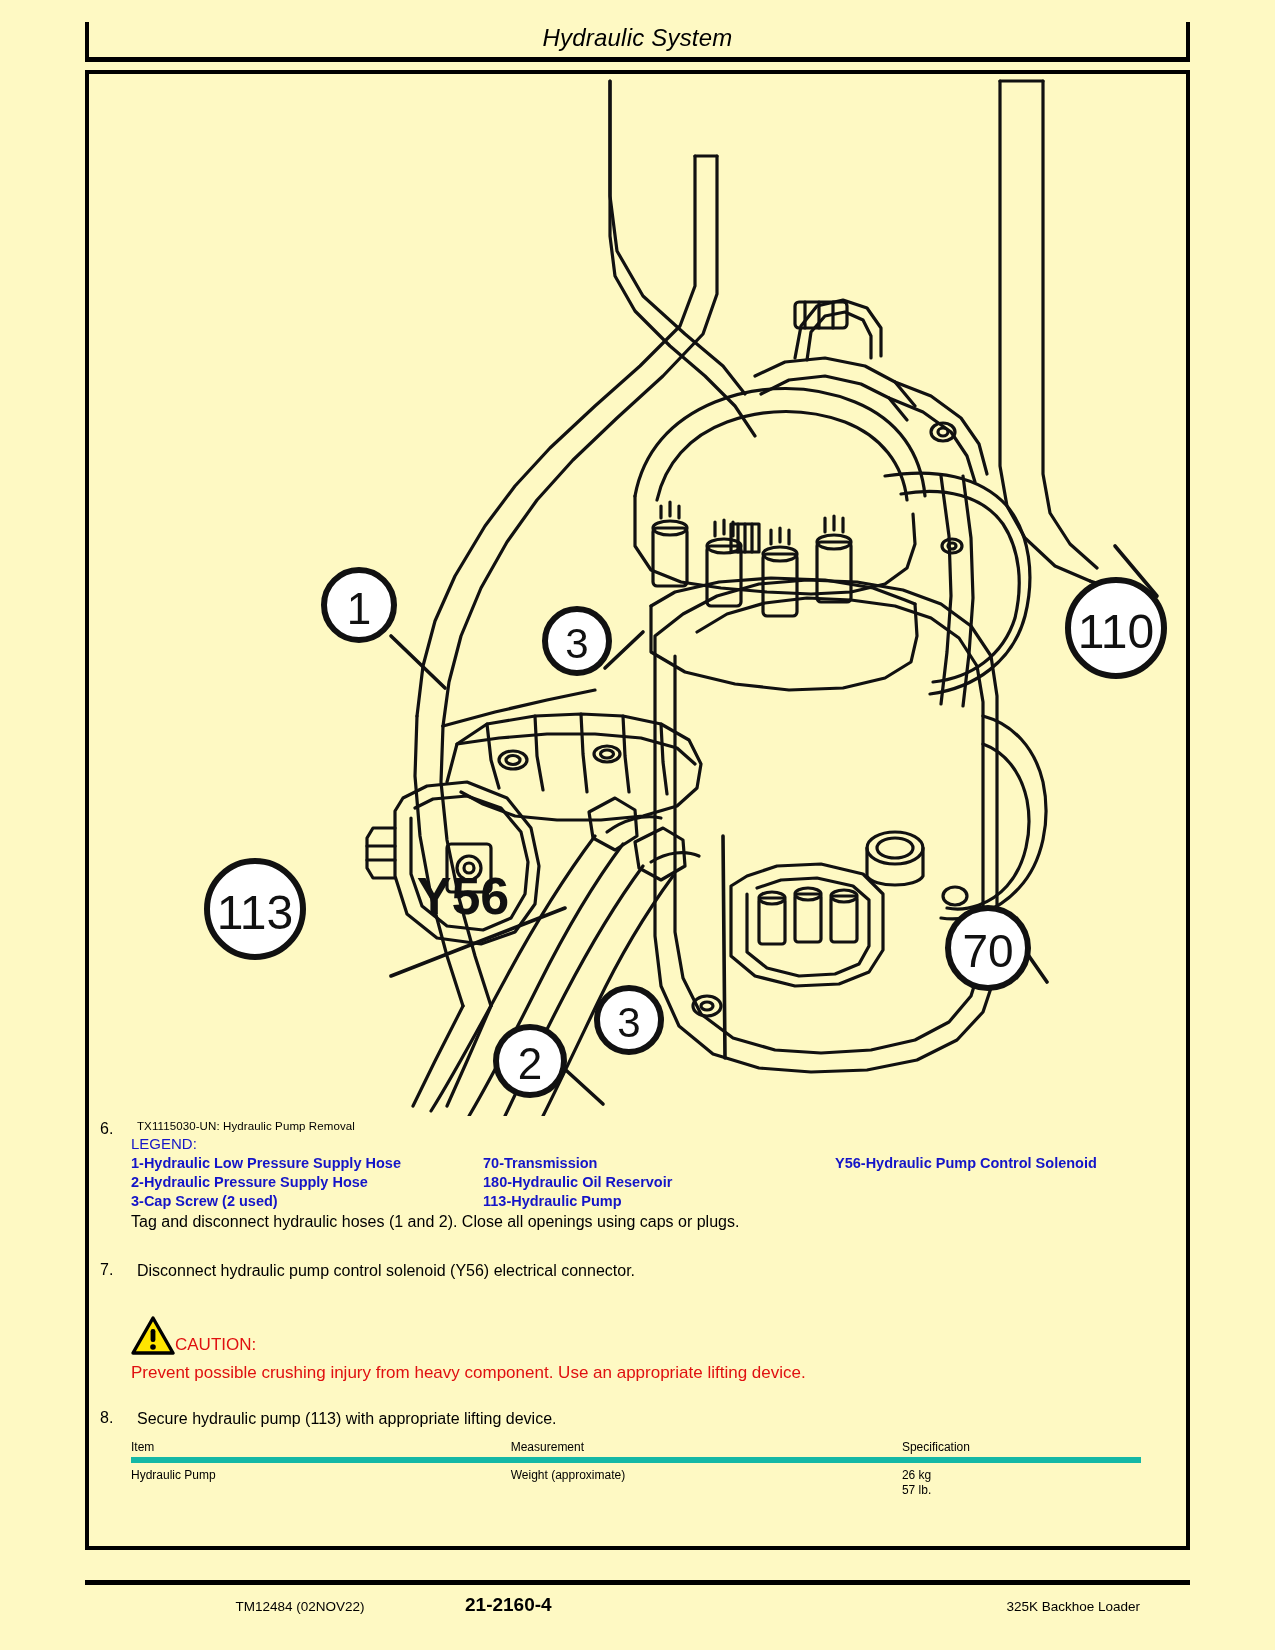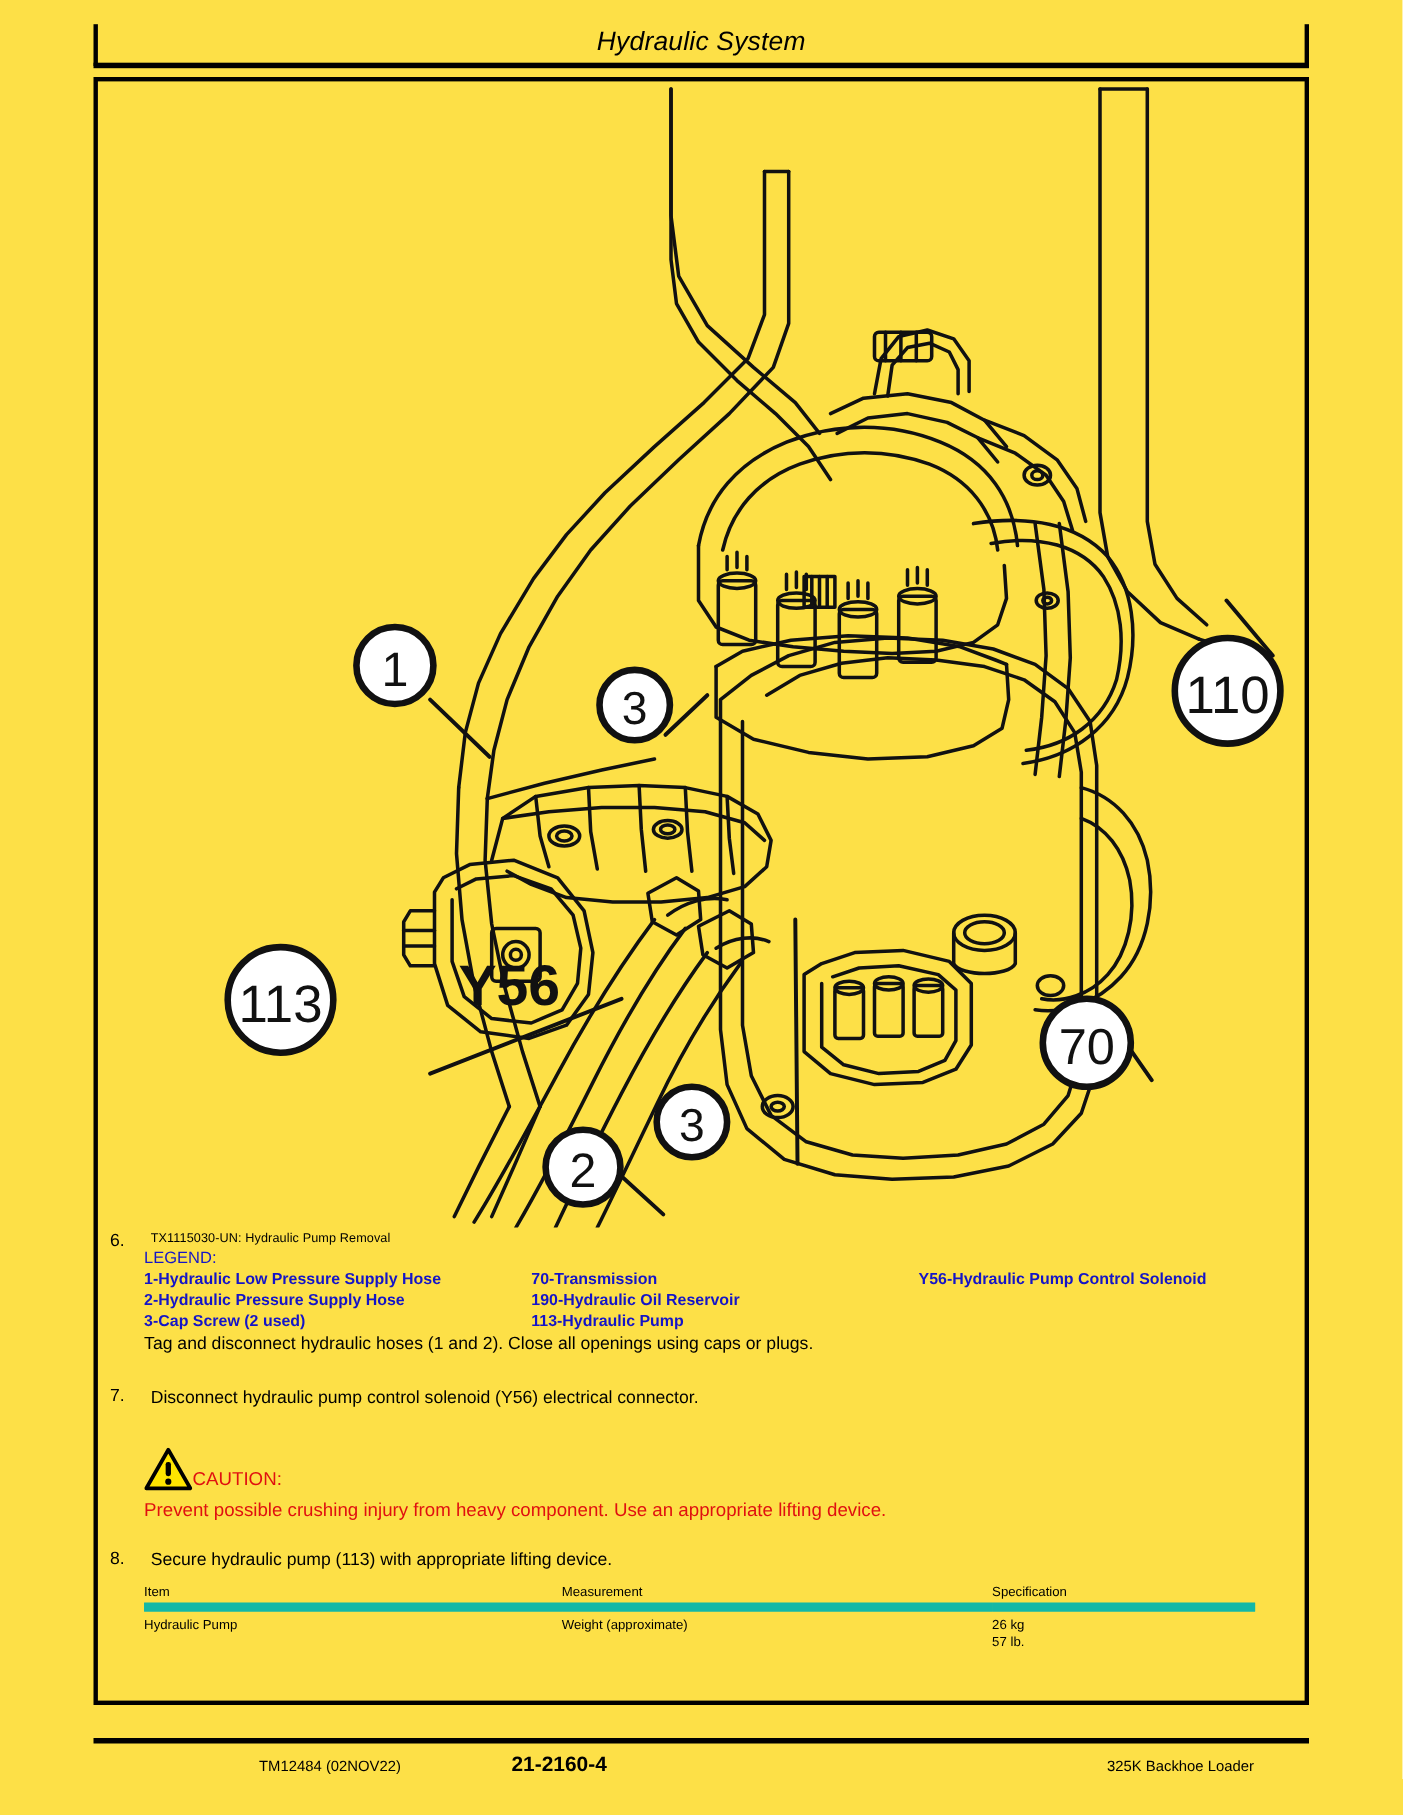--- a/index.html
+++ b/index.html
@@ -5,21 +5,21 @@
   * { box-sizing: border-box; }
   html, body {
     margin: 0; padding: 0;
     background: #fff;
     font-family: "Liberation Sans", sans-serif;
   }
   #page {
     position: relative;
     width: 1275px;
     height: 1650px;
-    background: #fde047;
+    background: #fef9c3;
     overflow: hidden;
   }
 
   
   .header-band {
     position: absolute;
     left: 85px; top: 22px;
     width: 1105px; height: 38px;
     border-left: 4px solid #000;
     border-right: 4px solid #000;
@@ -145,21 +145,21 @@
     border-collapse: collapse;
     font-size: 12px;
     color: #000;
   }
   .spec-table th {
     text-align: left;
     font-weight: 400;
     padding: 0 0 3px 0;
     vertical-align: bottom;
   }
-  .spec-head-row th { border-bottom: 8px solid #14b8a6; }
+  .spec-head-row th { border-bottom: 6px solid #14b8a6; }
   .spec-table td {
     padding: 5px 0 4px 0;
     vertical-align: top;
     line-height: 1.25;
   }
   .col-item { width: 420px; }
   .col-meas { width: 430px; }
   .col-spec { width: 260px; }
 
   
@@ -394,21 +394,21 @@
       <div class="step-num">6.</div>
       <div class="fig-caption">TX1115030-UN: Hydraulic Pump Removal</div>
 
       <div class="legend-block">
         <div class="legend-title">LEGEND:</div>
         <div class="legend-grid">
           <div class="legend-cell">1-Hydraulic Low Pressure Supply Hose</div>
           <div class="legend-cell">70-Transmission</div>
           <div class="legend-cell">Y56-Hydraulic Pump Control Solenoid</div>
           <div class="legend-cell">2-Hydraulic Pressure Supply Hose</div>
-          <div class="legend-cell">190-Hydraulic Oil Reservoir</div>
+          <div class="legend-cell">180-Hydraulic Oil Reservoir</div>
           <div class="legend-cell"></div>
           <div class="legend-cell">3-Cap Screw (2 used)</div>
           <div class="legend-cell">113-Hydraulic Pump</div>
           <div class="legend-cell"></div>
         </div>
       </div>
 
       <div class="legend-after">Tag and disconnect hydraulic hoses (1 and 2). Close all openings using caps or plugs.</div>
     </div>
 

